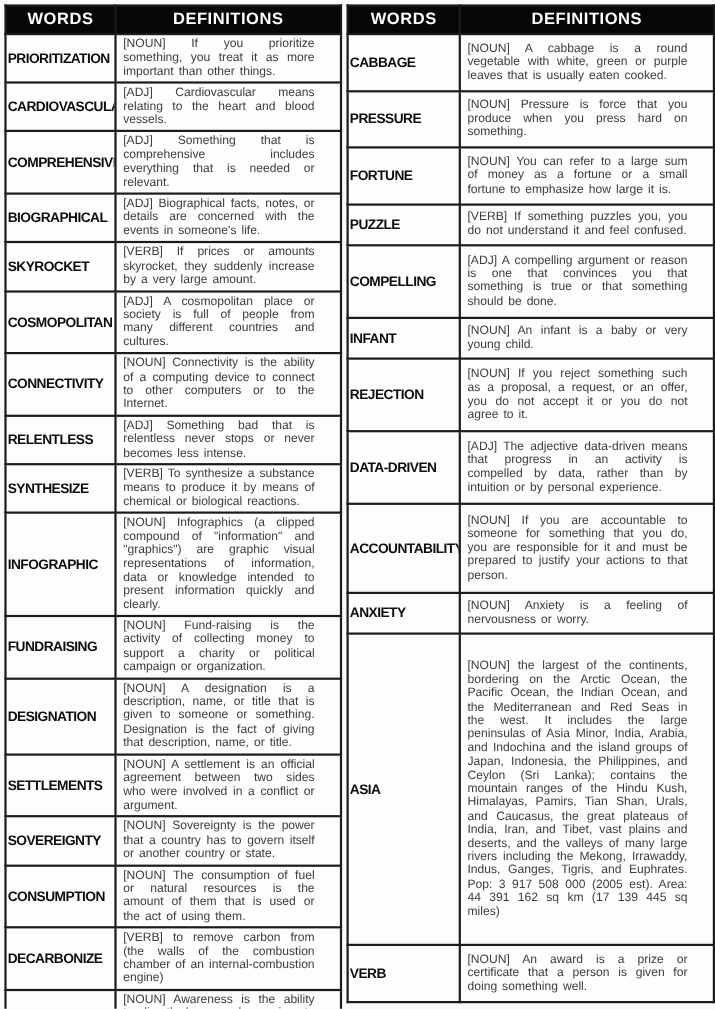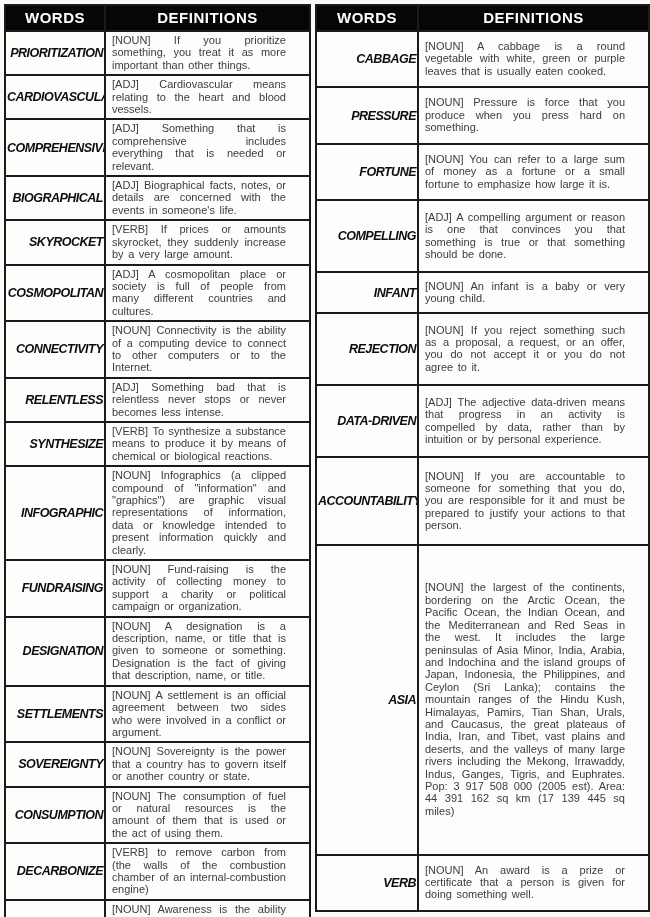--- a/index.html
+++ b/index.html
@@ -39,30 +39,29 @@
     background: var(--header-bg);
     color: var(--header-text);
     font-weight: bold;
     font-size: 15px;
     letter-spacing: 0.5px;
     text-align: center;
     padding: 3px 0 4px 0;
     height: 23px;
   }
   td.word-cell {
-    text-align: right;
+    text-align: left;
     vertical-align: middle;
     font-weight: bold;
     font-size: 12.5px;
     letter-spacing: -0.5px;
     color: var(--word-text);
     padding: 2px 1px;
     white-space: nowrap;
     overflow: hidden;
-    font-style: italic;
   }
   td.def-cell {
     font-size: 11px;
     line-height: 12.4px;
     color: var(--definition-text);
     text-align: justify;
     vertical-align: middle;
     padding: 2px 23px 3px 6px;
     word-spacing: 1.5px;
   }
@@ -177,40 +176,48 @@
         </tr>
         <tr>
           <td class="word-cell">PRESSURE</td>
           <td class="def-cell">[NOUN] Pressure is force that you produce when you press hard on something.</td>
         </tr>
         <tr>
           <td class="word-cell">FORTUNE</td>
           <td class="def-cell">[NOUN] You can refer to a large sum of money as a fortune or a small fortune to emphasize how large it is.</td>
         </tr>
         <tr>
+          <td class="word-cell">PUZZLE</td>
+          <td class="def-cell">[VERB] If something puzzles you, you do not understand it and feel confused.</td>
+        </tr>
+        <tr>
           <td class="word-cell">COMPELLING</td>
           <td class="def-cell">[ADJ] A compelling argument or reason is one that convinces you that something is true or that something should be done.</td>
         </tr>
         <tr>
           <td class="word-cell">INFANT</td>
           <td class="def-cell">[NOUN] An infant is a baby or very young child.</td>
         </tr>
         <tr>
           <td class="word-cell">REJECTION</td>
           <td class="def-cell">[NOUN] If you reject something such as a proposal, a request, or an offer, you do not accept it or you do not agree to it.</td>
         </tr>
         <tr>
           <td class="word-cell">DATA-DRIVEN</td>
           <td class="def-cell">[ADJ] The adjective data-driven means that progress in an activity is compelled by data, rather than by intuition or by personal experience.</td>
         </tr>
         <tr>
           <td class="word-cell">ACCOUNTABILITY</td>
           <td class="def-cell">[NOUN] If you are accountable to someone for something that you do, you are responsible for it and must be prepared to justify your actions to that person.</td>
         </tr>
         <tr>
+          <td class="word-cell">ANXIETY</td>
+          <td class="def-cell">[NOUN] Anxiety is a feeling of nervousness or worry.</td>
+        </tr>
+        <tr>
           <td class="word-cell">ASIA</td>
           <td class="def-cell">[NOUN] the largest of the continents, bordering on the Arctic Ocean, the Pacific Ocean, the Indian Ocean, and the Mediterranean and Red Seas in the west. It includes the large peninsulas of Asia Minor, India, Arabia, and Indochina and the island groups of Japan, Indonesia, the Philippines, and Ceylon (Sri Lanka); contains the mountain ranges of the Hindu Kush, Himalayas, Pamirs, Tian Shan, Urals, and Caucasus, the great plateaus of India, Iran, and Tibet, vast plains and deserts, and the valleys of many large rivers including the Mekong, Irrawaddy, Indus, Ganges, Tigris, and Euphrates. Pop: 3 917 508 000 (2005 est). Area: 44 391 162 sq km (17 139 445 sq miles)</td>
         </tr>
         <tr>
           <td class="word-cell">VERB</td>
           <td class="def-cell">[NOUN] An award is a prize or certificate that a person is given for doing something well.</td>
         </tr>
       </tbody>
   </table>
 

